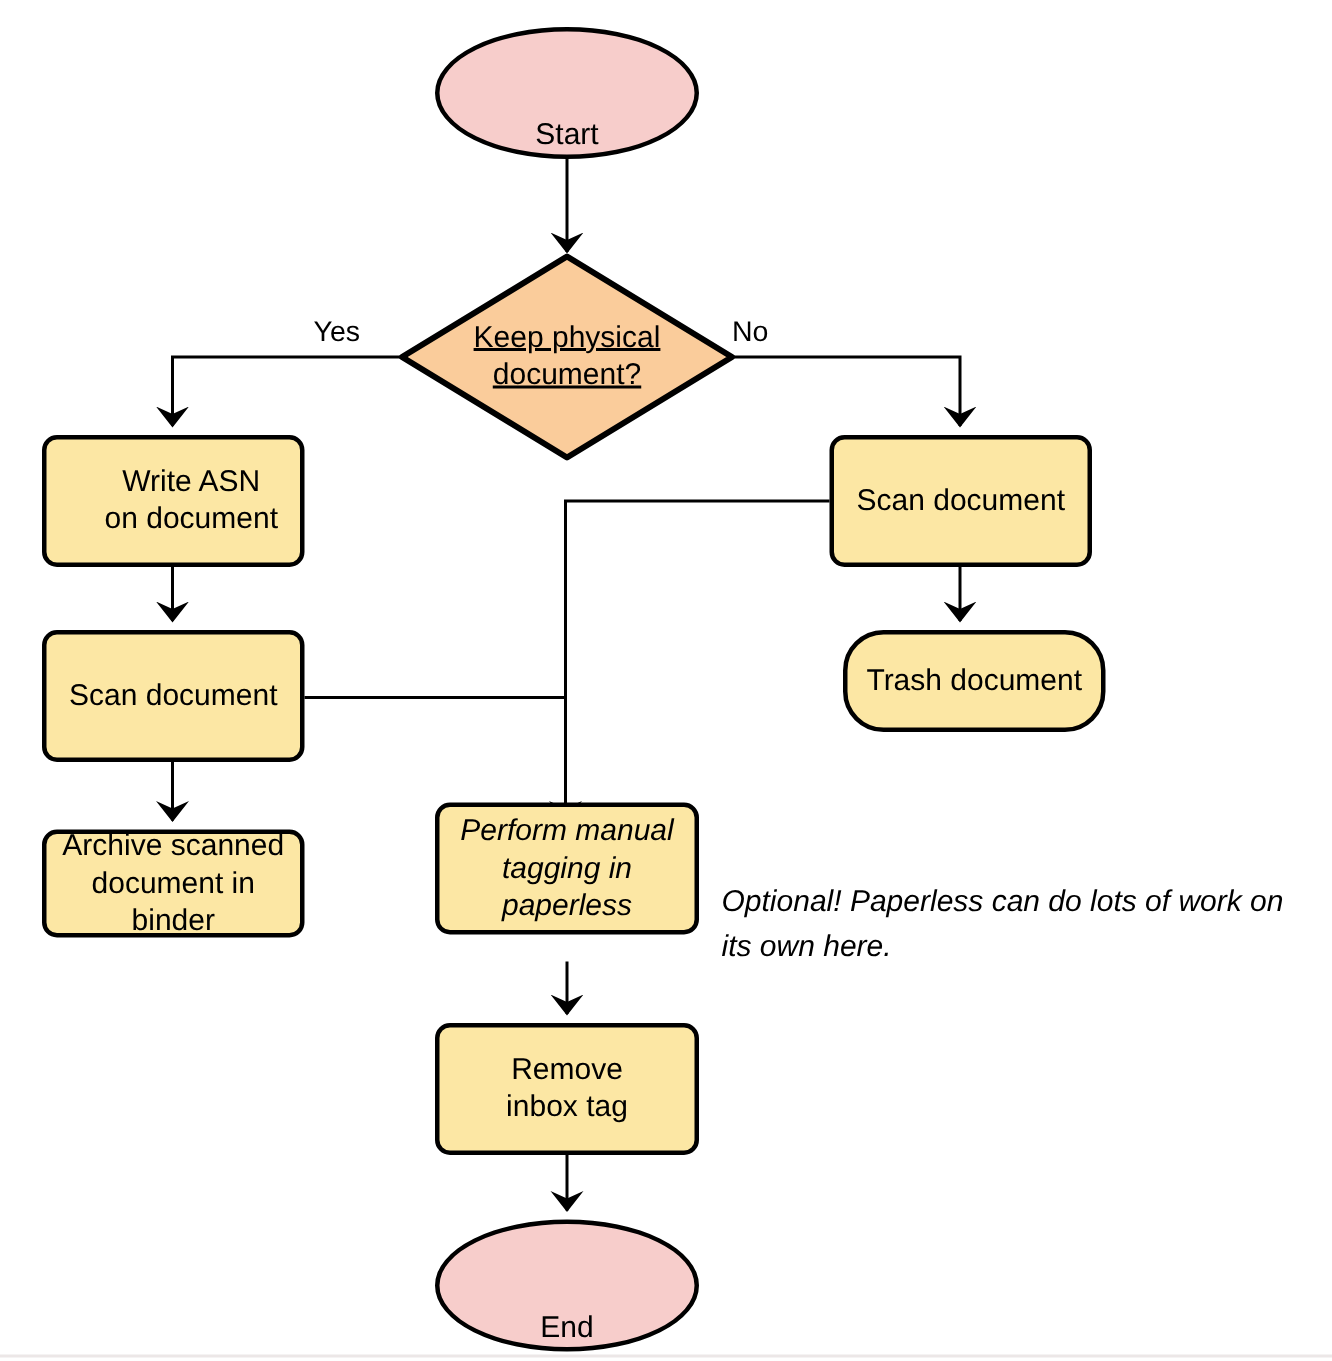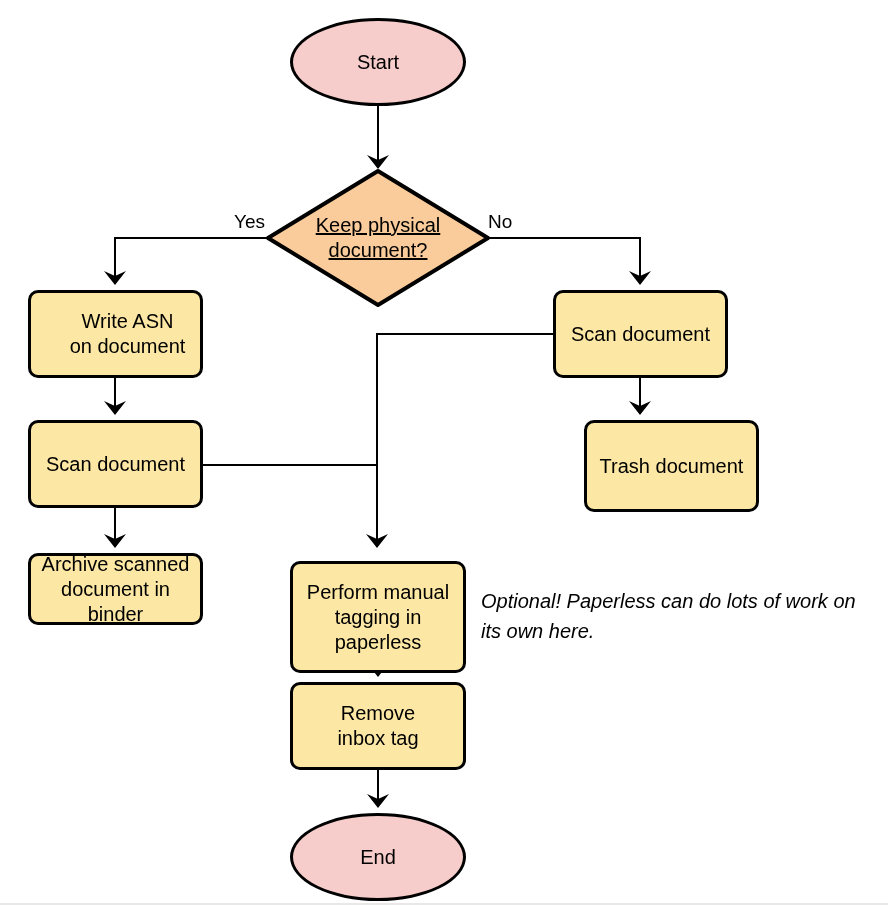--- a/index.html
+++ b/index.html
@@ -36,20 +36,21 @@
   }
   .process {
     background: var(--process-fill, #FCE7A4);
     border: 3px solid var(--stroke, #000);
     border-radius: 10px;
   }
   .terminal {
     background: var(--terminal-fill, #F7CDCB);
     border: 3px solid var(--stroke, #000);
     border-radius: 50%;
+    align-items: flex-end;
   }
   .decision-label {
     background: transparent;
     border: none;
     text-decoration: underline;
   }
   .edge-label {
     position: absolute;
     font-size: 19px;
     line-height: 22px;
@@ -69,26 +70,26 @@
     height: 2px;
     background: var(--page-edge, #ece7e7);
   }
 
   #n-start   { left: 290px; top: 18px;  width: 176px; height: 88px; }
   #n-decision-label { left: 266px; top: 172px; width: 224px; height: 132px; }
   #n-write-asn { left: 28px;  top: 290px; width: 175px; height: 88px; padding-left: 24px; }
   #n-scan-left { left: 28px;  top: 420px; width: 175px; height: 88px; }
   #n-archive   { left: 28px;  top: 553px; width: 175px; height: 72px; }
   #n-scan-right{ left: 553px; top: 290px; width: 175px; height: 88px; }
-  #n-trash     { left: 584px; top: 420px; width: 175px; height: 92px; }
-  #n-tagging   { left: 290px; top: 561px; width: 176px; height: 112px; }
+  #n-trash     { left: 562px; top: 420px; width: 175px; height: 68px; border-radius: 27px; }
+  #n-tagging   { left: 290px; top: 535px; width: 176px; height: 88px; font-style: italic; }
   #n-remove    { left: 290px; top: 682px; width: 176px; height: 88px; }
   #n-end       { left: 290px; top: 813px; width: 176px; height: 88px; }
 
-  #lbl-yes { left: 209px; top: 211px; margin-left: 25px; }
+  #lbl-yes { left: 209px; top: 211px; }
   #lbl-no  { left: 488px; top: 211px; }
   #note    { left: 481px; top: 586px; width: 410px; }
 
   .conn {
     fill: none;
     stroke: var(--stroke, #000);
     stroke-width: 2;
   }
   .diamond {
     fill: var(--decision-fill, #FACC9B);

